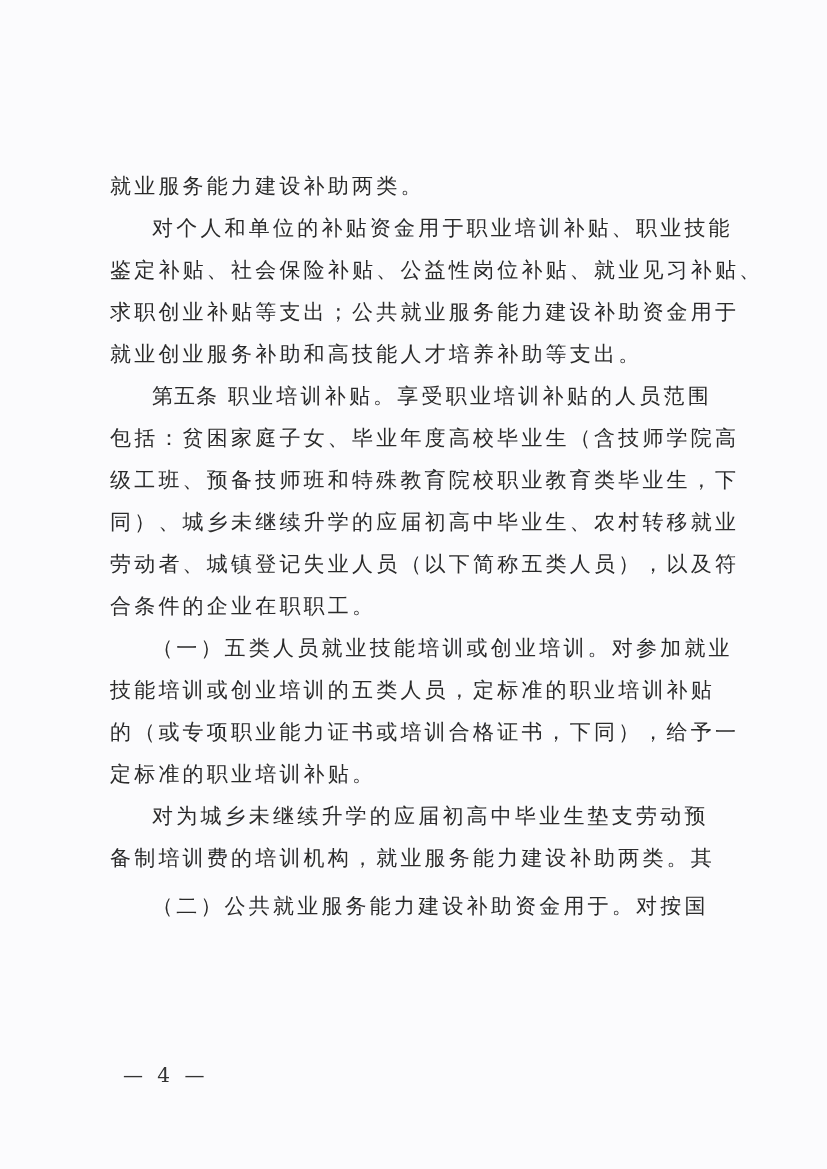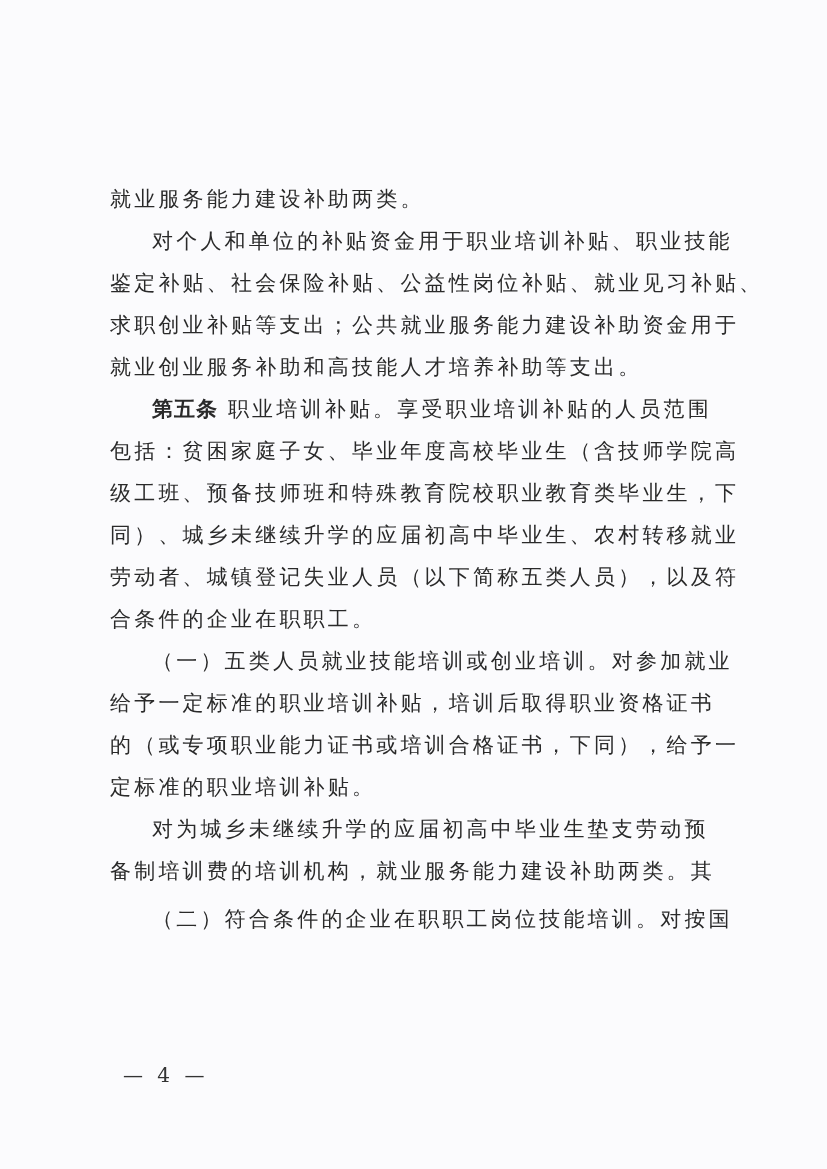--- a/index.html
+++ b/index.html
@@ -7,33 +7,33 @@
       width: 827px; height: 1169px;
       background: #fbfbfd;
       position: relative;
       overflow: hidden;
       font-family: "DejaVu Serif", "Liberation Serif", serif;
       color: #2a2a2a;
     }
     .page {
       position: absolute;
       left: 110px;
-      top: 180px;
+      top: 167px;
       width: 600px;
     }
     .line {
       height: 39px;
       line-height: 39px;
       font-size: 21px;
       letter-spacing: 3.2px;
       white-space: nowrap;
     }
     .gap { height: 3px; }
     .indent { padding-left: 42px; }
-    .bold { font-weight: bold; font-family: "DejaVu Sans", "Liberation Sans", sans-serif; letter-spacing: 1px; }
+    .bold { font-weight: normal; font-family: "DejaVu Sans", "Liberation Sans", sans-serif; letter-spacing: 1px; }
     .pagenum {
       position: absolute;
       left: 123px;
       top: 1063px;
       font-size: 20px;
       letter-spacing: 4px;
       color: #333;
     }
   </style>
 </head>
@@ -57,28 +57,28 @@
   <div class="line">级工班、预备技师班和特殊教育院校职业教育类毕业生，下</div>
   <div class="gap"></div>
   <div class="line">同）、城乡未继续升学的应届初高中毕业生、农村转移就业</div>
   <div class="gap"></div>
   <div class="line">劳动者、城镇登记失业人员（以下简称五类人员），以及符</div>
   <div class="gap"></div>
   <div class="line">合条件的企业在职职工。</div>
   <div class="gap"></div>
   <div class="line indent">（一）五类人员就业技能培训或创业培训。对参加就业</div>
   <div class="gap"></div>
-  <div class="line">给予一定标准的职业培训补贴，培训后取得职业资格证书</div>
+  <div class="line">技能培训或创业培训的五类人员，定标准的职业培训补贴</div>
   <div class="gap"></div>
   <div class="line">的（或专项职业能力证书或培训合格证书，下同），给予一</div>
   <div class="gap"></div>
   <div class="line">定标准的职业培训补贴。</div>
   <div class="gap"></div>
   <div class="line indent">对为城乡未继续升学的应届初高中毕业生垫支劳动预</div>
   <div class="gap"></div>
   <div class="line">备制培训费的培训机构，就业服务能力建设补助两类。其</div>
   <div class="gap"></div>
   <div class="gap"></div>
   <div class="gap"></div>
-  <div class="line indent">（二）符合条件的企业在职职工岗位技能培训。对按国</div>
+  <div class="line indent">（二）公共就业服务能力建设补助资金用于。对按国</div>
 </div>
 
 <div class="pagenum">— 4 —</div>
 
 </body></html>

